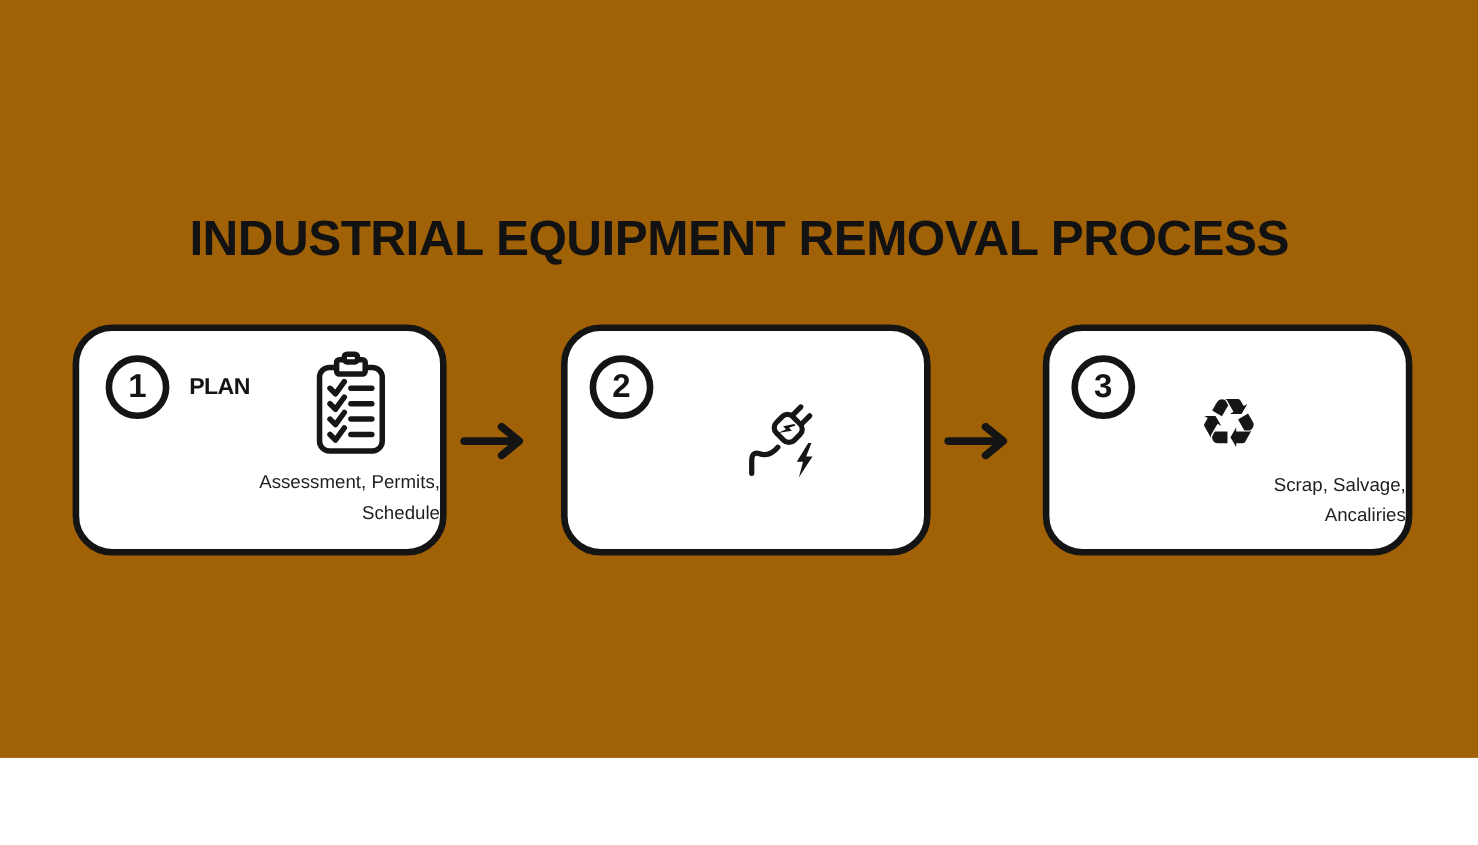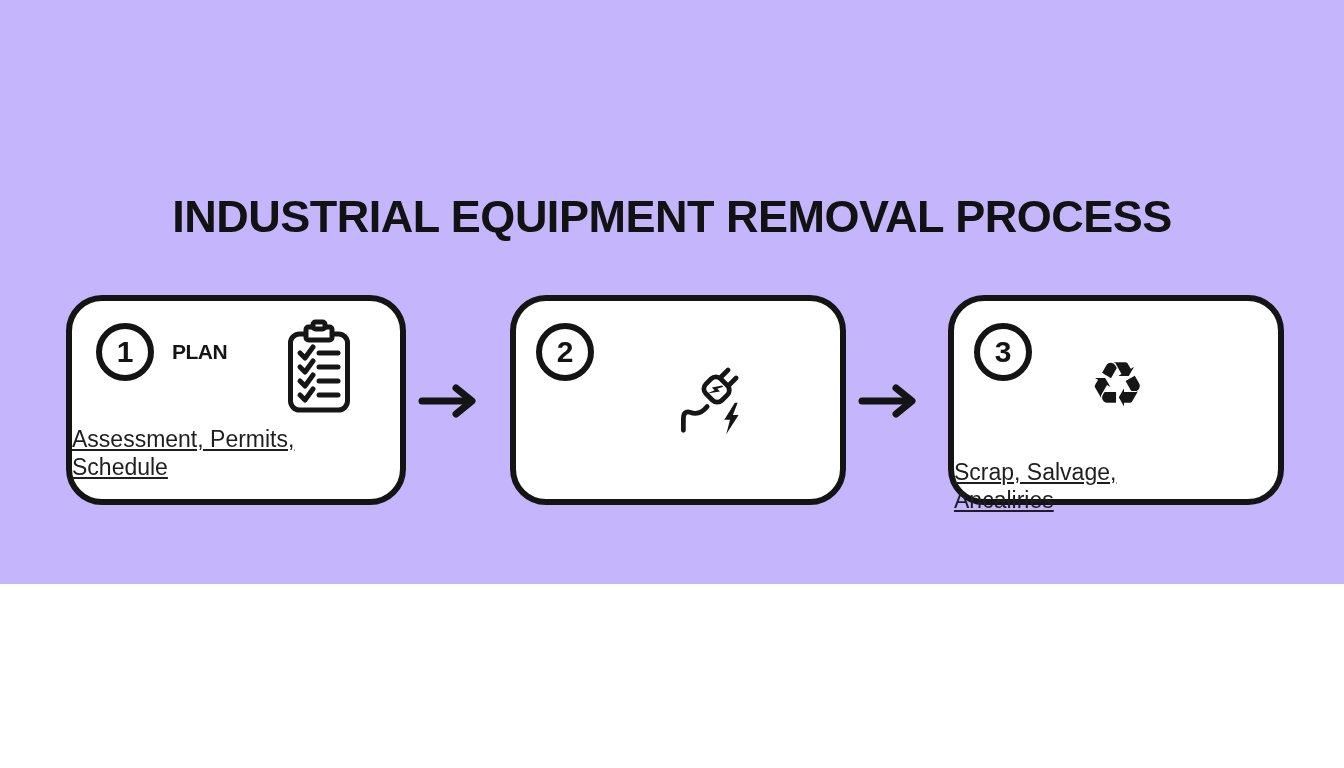--- a/index.html
+++ b/index.html
@@ -2,22 +2,22 @@
 <html><head>
 <meta charset="utf-8">
 <style>
   html, body {
     margin: 0;
     padding: 0;
   }
   .canvas {
     position: relative;
     width: 1344px;
-    height: 584px;
-    background: #c4b5fd;
+    height: 689px;
+    background: #a16207;
     font-family: "Liberation Sans", sans-serif;
     color: #161616;
     overflow: hidden;
   }
   .title {
     position: absolute;
     top: 161px;
     left: 0;
     right: 0;
     text-align: center;
@@ -80,29 +80,28 @@
     transform: translateX(-48%);
     font-size: 62px;
     line-height: 64px;
     color: #161616;
     font-family: "DejaVu Sans", sans-serif;
   }
   .step-subtitle {
     position: absolute;
     left: 0;
     right: 0;
-    text-align: left;
-    font-size: 23px;
+    text-align: right;
+    font-size: 17px;
     line-height: 28px;
     color: #1e1e1e;
-    text-decoration: underline;
   }
   .box-1 .step-subtitle { top: 124px; }
   .box-2 .step-subtitle { top: 132px; }
-  .box-3 .step-subtitle { top: 126px; margin-top: 31px; }
+  .box-3 .step-subtitle { top: 126px; }
   .flow-arrow {
     position: absolute;
     top: 384px;
     line-height: 0;
   }
   .flow-arrow.arrow-1 { left: 418px; }
   .flow-arrow.arrow-2 { left: 858px; }
 </style>
 </head>
 <body>

